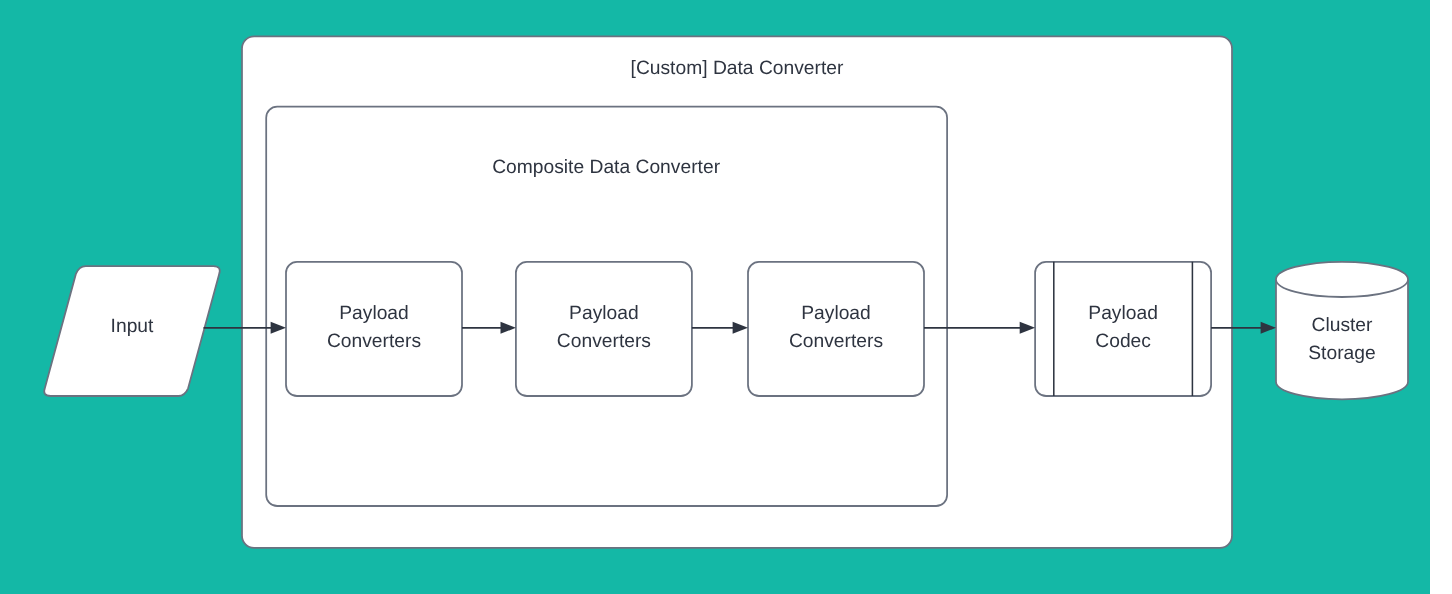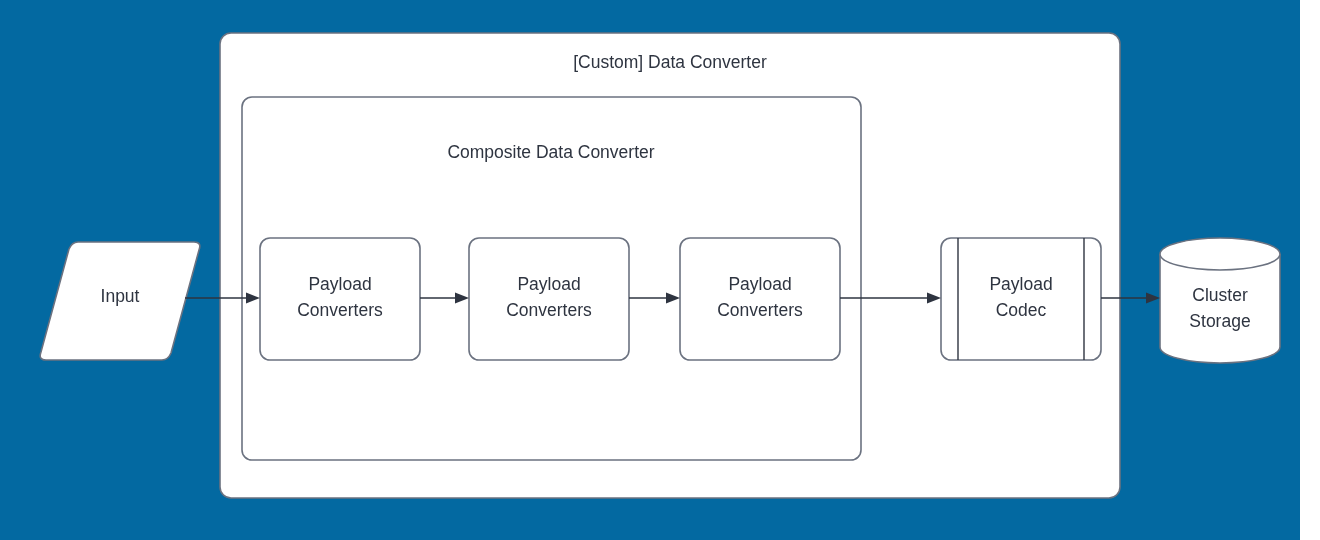--- a/index.html
+++ b/index.html
@@ -7,21 +7,21 @@
     padding: 0;
     background: #ffffff;
   }
   body {
     font-family: "Liberation Sans", sans-serif;
   }
   #canvas {
     position: relative;
     width: 1300px;
     height: 540px;
-    background: #0369a1;
+    background: #14b8a6;
     overflow: hidden;
   }
   #diagram-svg {
     position: absolute;
     top: 0;
     left: 0;
     width: 1320px;
     height: 540px;
   }
   .container-stroke {

